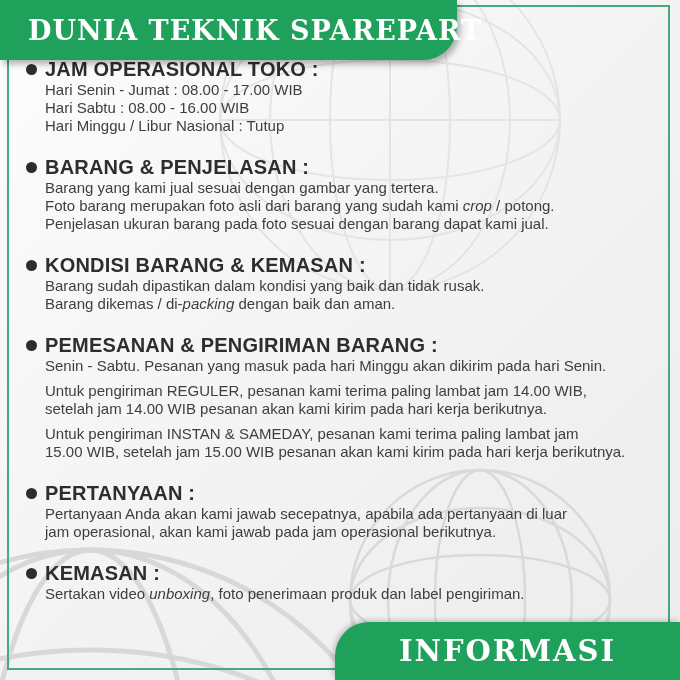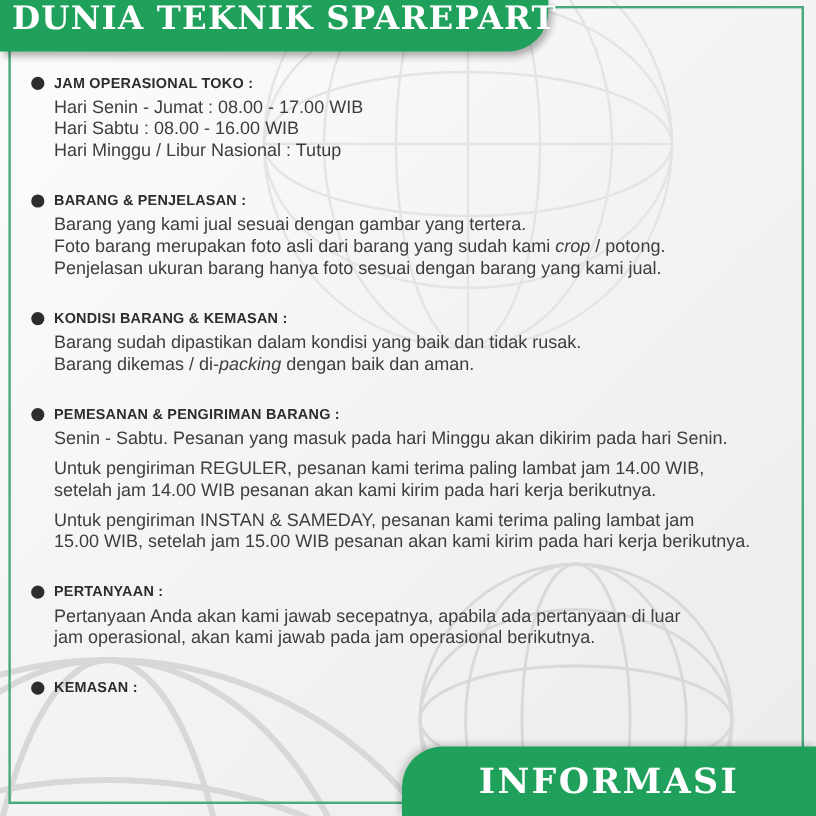--- a/index.html
+++ b/index.html
@@ -7,24 +7,24 @@
     position:relative;width:680px;height:680px;overflow:hidden;
     background:linear-gradient(135deg,#fdfdfd 0%,#f4f4f4 45%,#ececec 100%);
     font-family:"Liberation Sans",sans-serif;
   }
   .watermark{position:absolute;inset:0;z-index:0;}
   .frame{
     position:absolute;left:7px;top:5px;right:10px;bottom:10px;
     border:2px solid #4aa97c;z-index:1;pointer-events:none;
   }
   .banner-top{
-    position:absolute;left:0;top:0;width:457px;height:43px;z-index:3;
+    position:absolute;left:0;top:0;width:457px;height:60px;z-index:3;
     background:#1fa15b;border-bottom-right-radius:34px;
     box-shadow:3px 4px 6px rgba(0,0,0,0.30);
-    display:flex;align-items:flex-start;padding-left:10px;box-sizing:border-box;
+    display:flex;align-items:center;padding-left:28px;box-sizing:border-box;
   }
   .banner-top .title{
     font-family:"DejaVu Serif",serif;font-weight:bold;font-size:27px;
     color:#ffffff;letter-spacing:1px;white-space:nowrap;
   }
   .banner-bottom{
     position:absolute;right:0;bottom:0;left:335px;height:58px;z-index:3;
     background:#1fa15b;border-top-left-radius:34px;
     box-shadow:-2px -2px 5px rgba(0,0,0,0.18);
     display:flex;align-items:center;justify-content:center;
@@ -38,21 +38,21 @@
     position:absolute;left:26px;top:60px;right:18px;z-index:2;
     color:#3e3e3e;font-size:15px;line-height:18px;
   }
   .section{margin-bottom:23px;}
   .sec-head{display:flex;align-items:center;margin-bottom:3px;}
   .bullet{
     width:11px;height:11px;border-radius:50%;background:#2d2d2d;
     margin-right:8px;flex:0 0 auto;
   }
   .sec-title{
-    font-weight:bold;font-size:12px;color:#2d2d2d;letter-spacing:0.2px;
+    font-weight:bold;font-size:20px;color:#2d2d2d;letter-spacing:0.2px;
     line-height:18px;white-space:nowrap;
   }
   .sec-body{padding-left:19px;}
   .para{margin-bottom:7px;}
   .para:last-child{margin-bottom:0;}
   .line{white-space:nowrap;}
   .it{font-style:italic;}
 </style>
 </head>
 <body>
@@ -106,21 +106,21 @@
     </div>
 
     <div class="section">
       <div class="sec-head">
         <span class="bullet"></span>
         <span class="sec-title">BARANG &amp; PENJELASAN :</span>
       </div>
       <div class="sec-body">
         <div class="line">Barang yang kami jual sesuai dengan gambar yang tertera.</div>
         <div class="line"><span>Foto barang merupakan foto asli dari barang yang sudah kami </span><span class="it">crop</span><span> / potong.</span></div>
-        <div class="line">Penjelasan ukuran barang hanya foto sesuai dengan barang yang kami jual.</div>
+        <div class="line">Penjelasan ukuran barang pada foto sesuai dengan barang dapat kami jual.</div>
       </div>
     </div>
 
     <div class="section">
       <div class="sec-head">
         <span class="bullet"></span>
         <span class="sec-title">KONDISI BARANG &amp; KEMASAN :</span>
       </div>
       <div class="sec-body">
         <div class="line">Barang sudah dipastikan dalam kondisi yang baik dan tidak rusak.</div>
@@ -157,20 +157,23 @@
         <div class="line">Pertanyaan Anda akan kami jawab secepatnya, apabila ada pertanyaan di luar</div>
         <div class="line">jam operasional, akan kami jawab pada jam operasional berikutnya.</div>
       </div>
     </div>
 
     <div class="section">
       <div class="sec-head">
         <span class="bullet"></span>
         <span class="sec-title">KEMASAN :</span>
       </div>
+      <div class="sec-body">
+        <div class="line"><span>Sertakan video </span><span class="it">unboxing</span><span>, foto penerimaan produk dan label pengiriman.</span></div>
+      </div>
     </div>
 
   </div>
 
   <div class="banner-bottom">
     <span class="title">INFORMASI</span>
   </div>
 
 </div>
 

